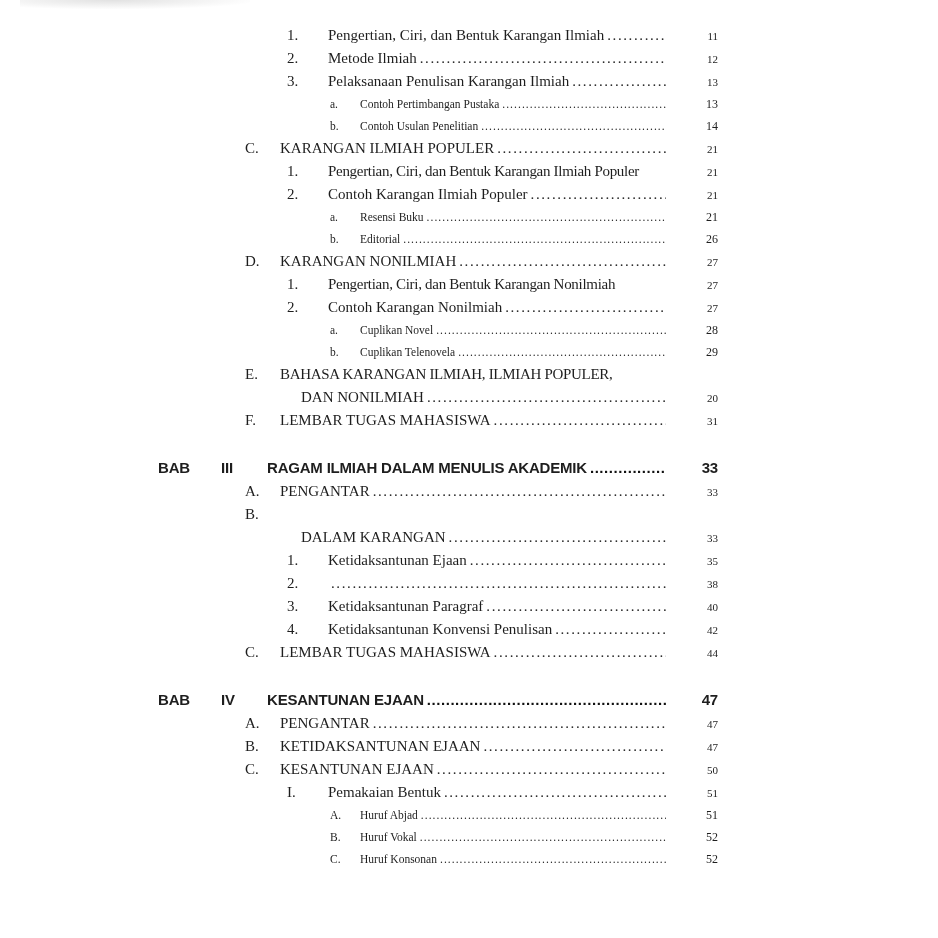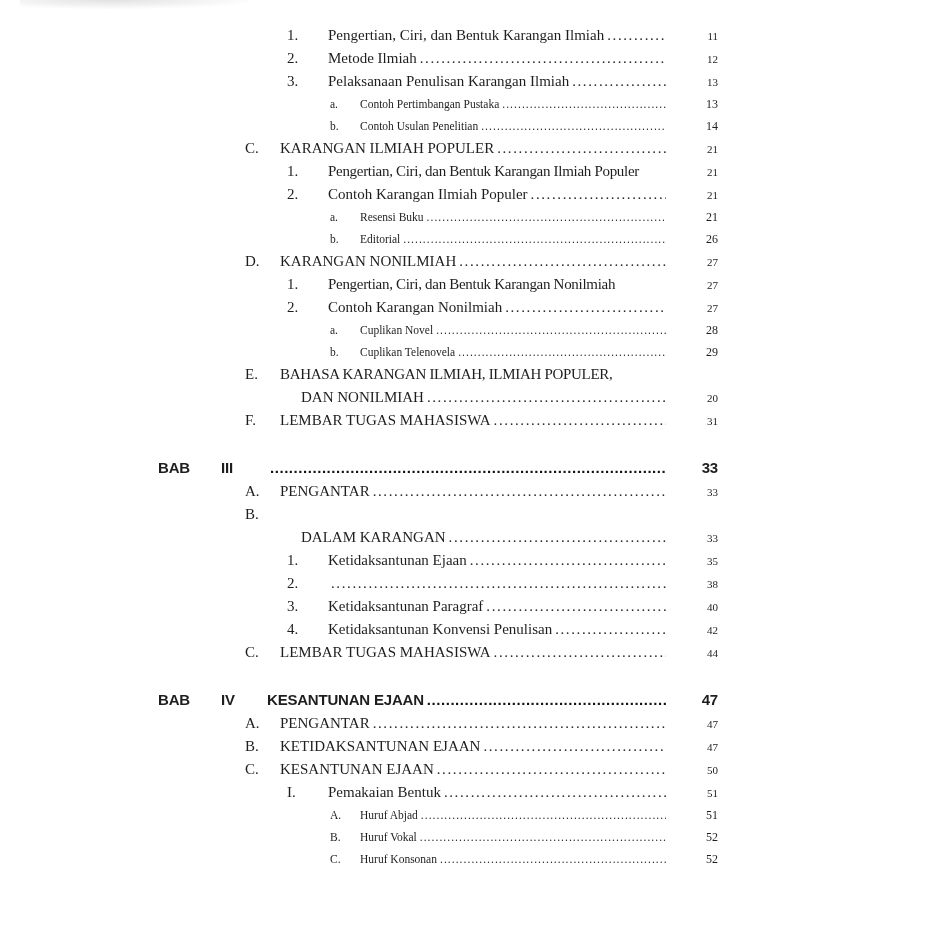--- a/index.html
+++ b/index.html
@@ -176,20 +176,21 @@
       <div class="row letter">
         <span class="label">F.</span>
         <span class="title">LEMBAR TUGAS MAHASISWA</span>
         <span class="leader"></span>
         <span class="page">31</span>
       </div>
       <div class="gap"></div>
       <div class="row chapter">
         <span class="bab">BAB</span>
         <span class="roman">III</span>
+        <span class="title">RAGAM ILMIAH DALAM MENULIS AKADEMIK</span>
         <span class="leader"></span>
         <span class="page">33</span>
       </div>
       <div class="row letter">
         <span class="label">A.</span>
         <span class="title">PENGANTAR</span>
         <span class="leader"></span>
         <span class="page">33</span>
       </div>
       <div class="row letter no-leader">

